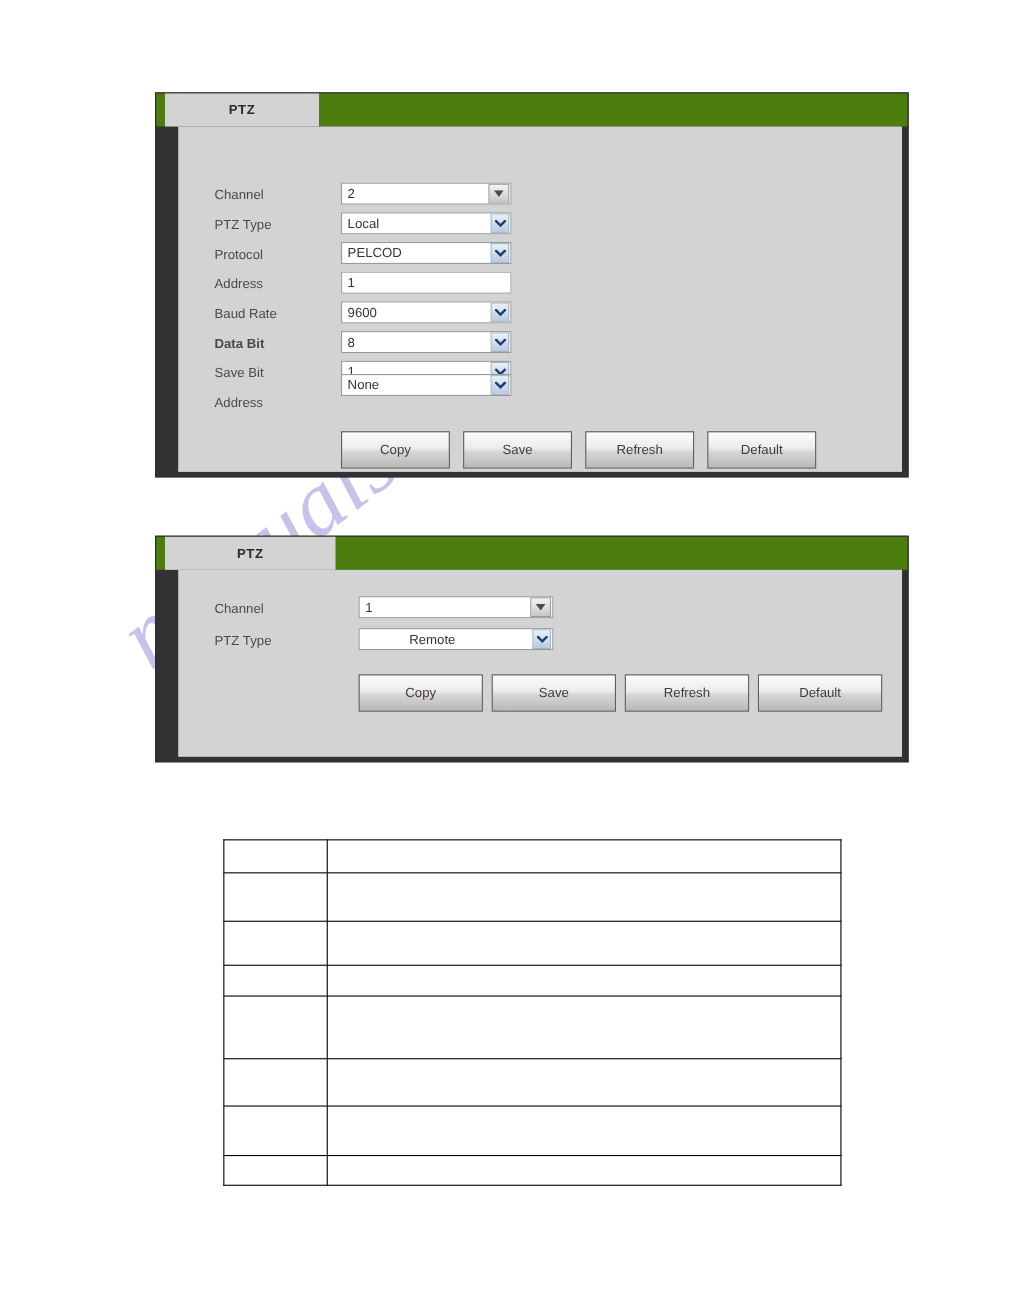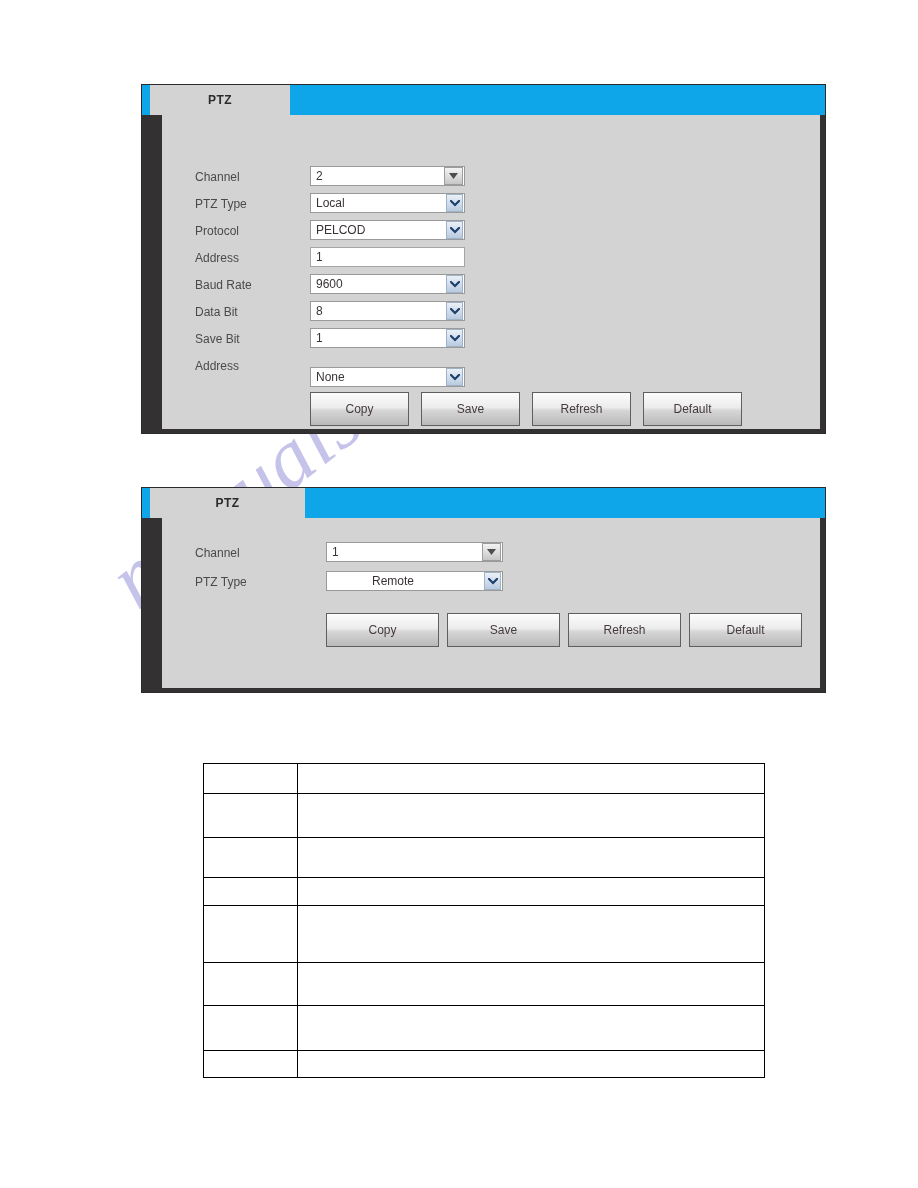--- a/index.html
+++ b/index.html
@@ -47,21 +47,21 @@
   .panel {
     position: absolute;
     background: #333132;
     border: 1px solid #2c2a2b;
     box-sizing: border-box;
     z-index: 10;
   }
   .panel-tabbar {
     position: relative;
     height: 30px;
-    background: #0ea5e9;
+    background: #4d7c0f;
   }
   .panel-tab {
     position: absolute;
     left: 8px;
     top: 0;
     height: 30px;
     background: #d3d3d3;
     display: flex;
     align-items: center;
     justify-content: center;
@@ -201,21 +201,21 @@
     </div>
     <div class="form-row" style="left:33px; top:105px;">
       <span class="form-label">Protocol</span>
     </div>
     <div class="form-row" style="left:33px; top:132px;text-align:center;">
       <span class="form-label">Address</span>
     </div>
     <div class="form-row" style="left:33px; top:159px;">
       <span class="form-label">Baud Rate</span>
     </div>
-    <div class="form-row" style="left:33px; top:186px;">
+    <div class="form-row" style="left:33px; top:186px;font-weight:bold;">
       <span class="form-label">Data Bit</span>
     </div>
     <div class="form-row" style="left:33px; top:213px;">
       <span class="form-label">Save Bit</span>
     </div>
     <div class="form-row" style="left:33px; top:240px;">
       <span class="form-label">Address</span>
     </div>
 
     <div class="ctrl" style="left:148px; top:51px; width:155px;">
@@ -269,21 +269,21 @@
 
     <div class="ctrl" style="left:148px; top:213px; width:155px;">
       <span class="ctrl-value">1</span>
       <span class="arrow-blue">
         <svg width="10" height="7" viewBox="0 0 10 7">
             <path d="M1 1 L5 5 L9 1" stroke="#1d3f6b" stroke-width="2.2" fill="none" stroke-linecap="square"></path>
           </svg>
       </span>
     </div>
 
-    <div class="ctrl" style="left:148px; top:252px; width:155px;">
+    <div class="ctrl" style="left:148px; top:225px; width:155px;">
       <span class="ctrl-value">None</span>
       <span class="arrow-blue">
         <svg width="10" height="7" viewBox="0 0 10 7">
             <path d="M1 1 L5 5 L9 1" stroke="#1d3f6b" stroke-width="2.2" fill="none" stroke-linecap="square"></path>
           </svg>
       </span>
     </div>
 
     <div class="btn" style="left:148px; top:277px; width:99px;">
       <span>Copy</span>

